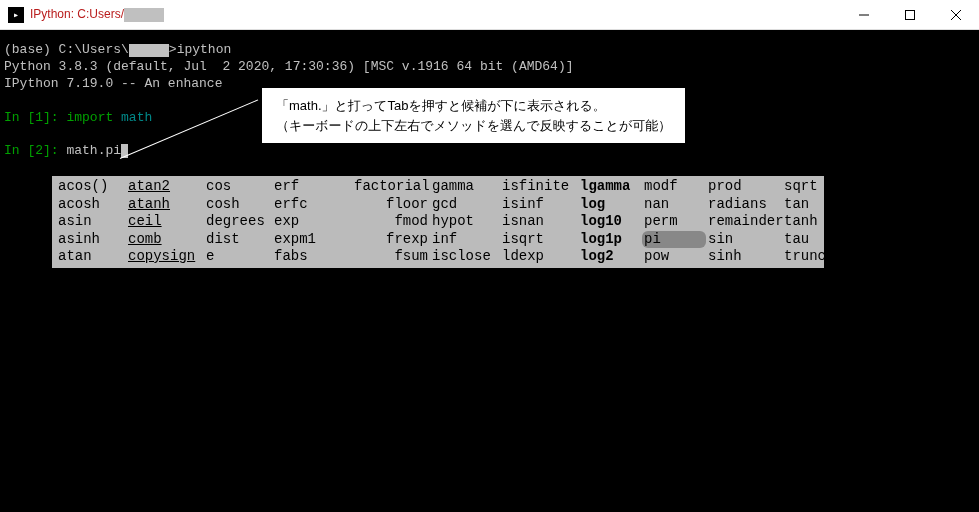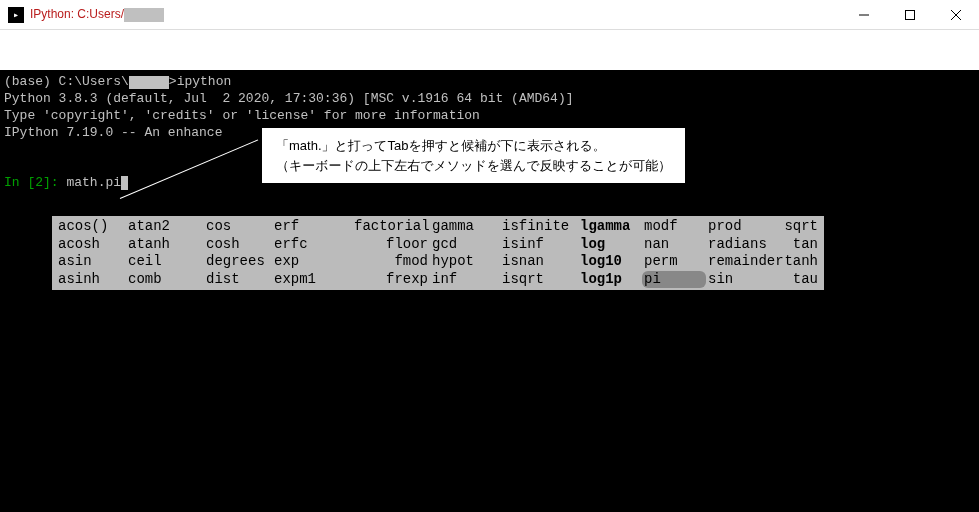--- a/index.html
+++ b/index.html
@@ -60,25 +60,24 @@
       display: flex;
       align-items: center;
       justify-content: center;
       font-family: "Segoe UI", sans-serif;
       font-size: 12px;
       color: #000;
     }
     .terminal {
       flex: 1;
       background: #000000;
-      padding: 4px 4px;
+      padding: 12px 4px;
       position: relative;
       line-height: 1.3;
       overflow: hidden;
-      margin-top: 40px;
     }
     .term-line {
       white-space: pre;
       color: #c0c0c0;
     }
     .prompt-base { color: #c0c0c0; }
     .redact-term {
       display: inline-block;
       width: 40px;
       height: 13px;
@@ -133,30 +132,30 @@
       display: flex;
     }
     .comp-cell {
       padding: 0 2px;
     }
     .comp-cell.selected {
       background: #888888;
       border-radius: 6px;
     }
     .c0 { width: 70px; }
-    .c1 { width: 78px; }
+    .c1 { width: 78px; text-decoration: underline; }
     .c2 { width: 68px; }
     .c3 { width: 80px; }
     .c4 { width: 78px; text-align: right; }
     .c5 { width: 70px; }
     .c6 { width: 78px; }
     .c7 { width: 64px; font-weight: bold; }
     .c8 { width: 64px; }
     .c9 { width: 76px; }
-    .c10 { width: 38px; text-align: right; }
+    .c10 { width: 38px; }
     .unknown-row {
       padding: 0 2px;
     }
   </style>
 </head>
 <body>
 
 <div class="window">
   <div class="titlebar">
     <span class="titlebar-icon">▸</span>
@@ -179,23 +178,23 @@
             <line x1="0" y1="0" x2="10" y2="10" stroke="#000" stroke-width="1"></line>
             <line x1="10" y1="0" x2="0" y2="10" stroke="#000" stroke-width="1"></line>
           </svg>
       </div>
     </div>
   </div>
 
   <div class="terminal">
     <div class="term-line"><span class="prompt-base">(base) C:\Users\</span><span class="redact-term"></span><span class="prompt-base">&gt;ipython</span></div>
     <div class="term-line">Python 3.8.3 (default, Jul  2 2020, 17:30:36) [MSC v.1916 64 bit (AMD64)]</div>
-    <div class="term-line">Type 'copyright', 'credits' or 'license' for more information</div>
     <div class="term-line">IPython 7.19.0 -- An enhance</div>
     <div class="term-line"> </div>
+    <div class="term-line"><span class="prompt-in">In [1]: </span><span class="import-kw">import </span><span class="module-name">math</span></div>
     <div class="term-line"> </div>
     <div class="term-line"><span class="prompt-in">In [2]: </span><span>math.pi</span><span class="caret"></span></div>
 
     <div class="annotation-line"></div>
     <div class="annotation">
       <div>「math.」と打ってTabを押すと候補が下に表示される。</div>
       <div>（キーボードの上下左右でメソッドを選んで反映することが可能）</div>
     </div>
 
     <div class="completion-popup" id="completion-popup">
@@ -244,15 +243,28 @@
           <div class="comp-cell c2">dist</div>
           <div class="comp-cell c3">expm1</div>
           <div class="comp-cell c4">frexp</div>
           <div class="comp-cell c5">inf</div>
           <div class="comp-cell c6">isqrt</div>
           <div class="comp-cell c7">log1p</div>
           <div class="comp-cell c8 selected">pi</div>
           <div class="comp-cell c9">sin</div>
           <div class="comp-cell c10">tau</div>
         </div>
+        <div class="comp-row">
+          <div class="comp-cell c0">atan</div>
+          <div class="comp-cell c1">copysign</div>
+          <div class="comp-cell c2">e</div>
+          <div class="comp-cell c3">fabs</div>
+          <div class="comp-cell c4">fsum</div>
+          <div class="comp-cell c5">isclose</div>
+          <div class="comp-cell c6">ldexp</div>
+          <div class="comp-cell c7">log2</div>
+          <div class="comp-cell c8">pow</div>
+          <div class="comp-cell c9">sinh</div>
+          <div class="comp-cell c10">trunc</div>
+        </div>
       </div>
   </div>
 </div>
 
 </body></html>

